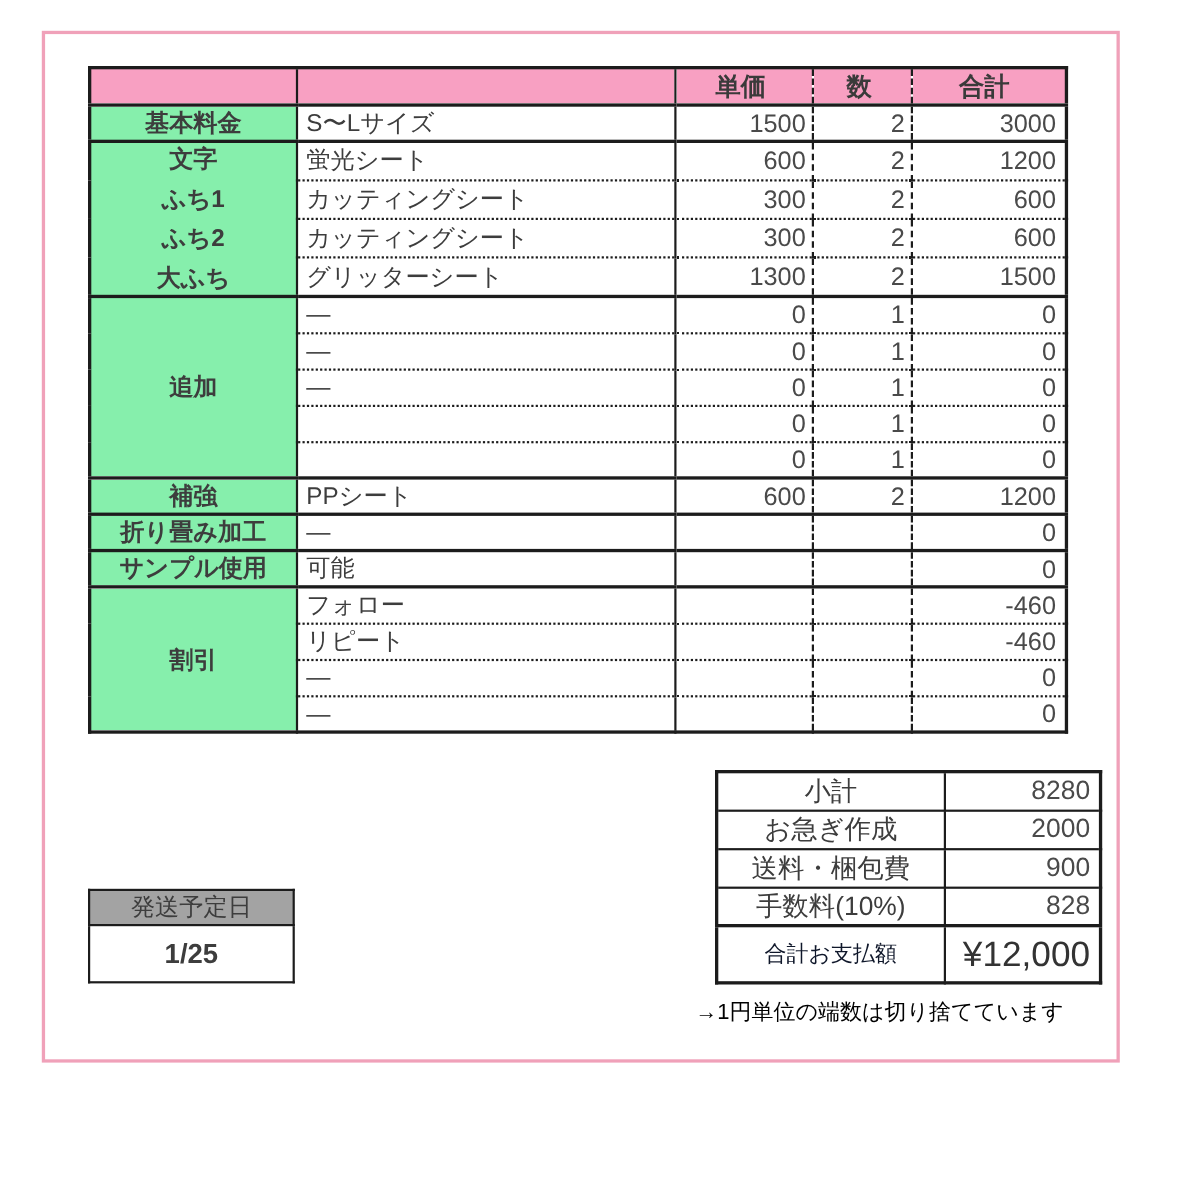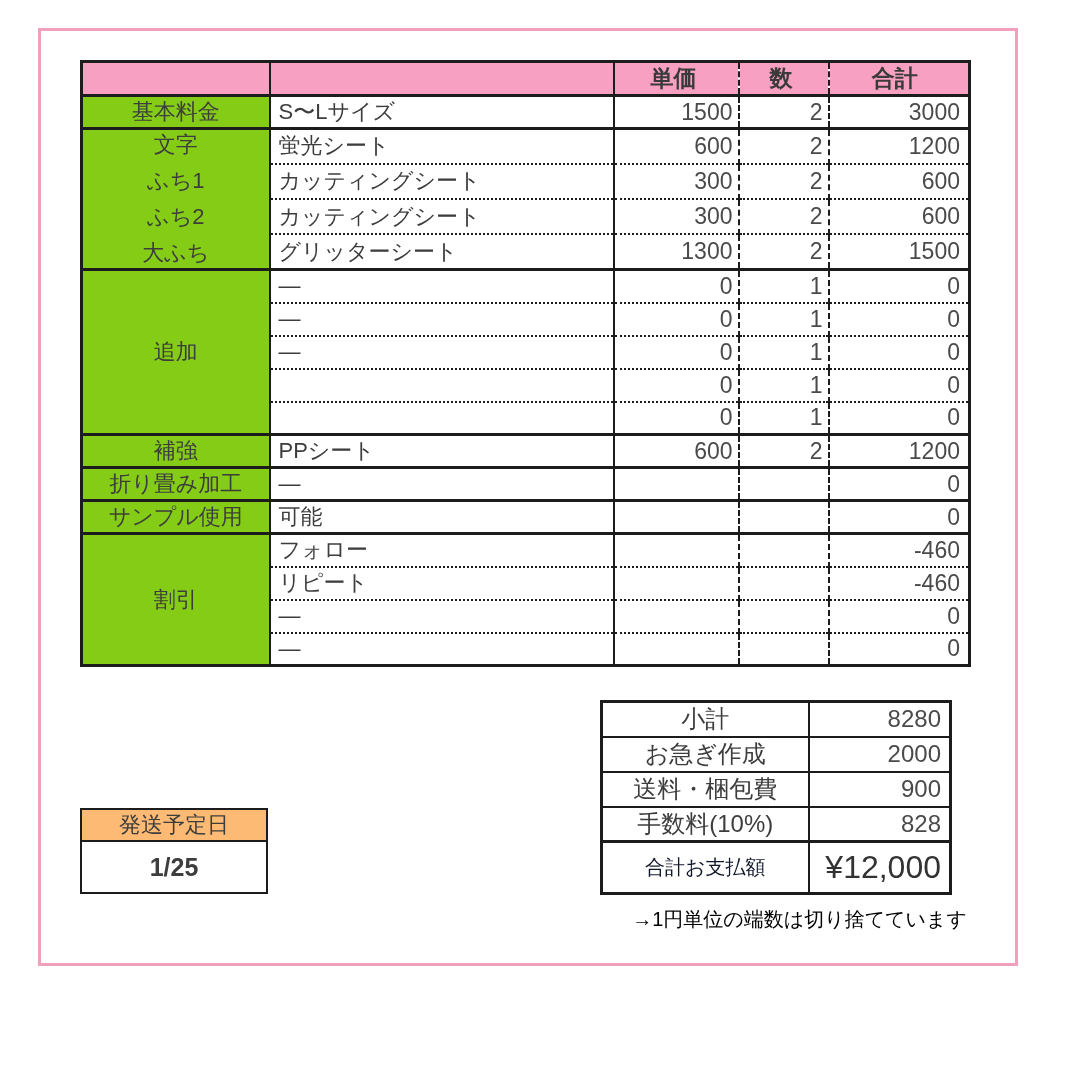--- a/index.html
+++ b/index.html
@@ -12,34 +12,34 @@
   }
 
   
   .main-table {
     position:absolute; left:80px; top:60px; width:888px;
     border-collapse:collapse; table-layout:fixed;
     font-size:22px; color:#3d3d3d;
     border:3px solid #1c1c1c;
   }
   .main-table td { height:33px; padding:0; overflow:hidden; white-space:nowrap; vertical-align:middle; }
-  .main-table td.lab   { background:#84cc16; font-weight:normal; text-align:center; border-right:2px solid #1c1c1c; }
+  .main-table td.lab   { background:#86efac; font-weight:bold; text-align:center; border-right:2px solid #1c1c1c; }
   .main-table td.desc  { text-align:left; padding-left:8px; border-right:2px solid #1c1c1c; }
   .main-table td.unit,
   .main-table td.qty   { text-align:right; padding-right:5px; border-right:2px dashed #1c1c1c; font-size:23px; color:#4a4a4a; }
   .main-table td.total { text-align:right; padding-right:8px; font-size:23px; color:#4a4a4a; }
   .main-table tr.head td { background:#f8a0c2; color:#3a3a3a; font-weight:bold; text-align:center;
                            border-bottom:3px solid #1c1c1c; font-size:23px; }
   .main-table tr.g-start td { border-top:3px solid #1c1c1c; }
   .main-table tr.g-mid td   { border-top:2px dotted #1c1c1c; }
   .stack-wrap { height:138px; display:flex; flex-direction:column; justify-content:space-between; }
 
   
   .sum-table {
-    position:absolute; left:600px; top:700px; width:349px;
+    position:absolute; left:650px; top:700px; width:349px;
     border-collapse:collapse; table-layout:fixed;
     border:3px solid #1c1c1c; font-size:24px; color:#3d3d3d;
   }
   .sum-table td { border:2px solid #1c1c1c; height:35px; vertical-align:middle; white-space:nowrap; overflow:hidden; }
   .sum-table .s-lab { text-align:center; }
   .sum-table .s-val { text-align:right; padding-right:8px; color:#4a4a4a; }
   .sum-table tr.s-total td { border-top:3px solid #1c1c1c; height:52px; }
   .sum-table .total-lab { font-weight:normal; font-size:20px; color:#0f172a; }
   .sum-table .total-val { font-weight:normal; font-size:32px; color:#333333; }
 
@@ -48,21 +48,21 @@
     text-align:right; font-size:20px; color:#000000; white-space:nowrap;
   }
 
   
   .ship-table {
     position:absolute; left:80px; top:808px; width:188px;
     border-collapse:collapse; table-layout:fixed;
     border:2px solid #1c1c1c; color:#3d3d3d;
   }
   .ship-table td { border:2px solid #1c1c1c; vertical-align:middle; text-align:center; }
-  .ship-head { background:#fdba74; font-size:22px; height:20px; }
+  .ship-head { background:#a3a3a3; font-size:22px; height:20px; }
   .ship-val  { background:#ffffff; font-weight:bold; font-size:25px; height:52px; }
 </style>
 </head>
 <body>
 
 <div class="sheet">
   <div class="frame"></div>
 
   <table class="main-table">
     <colgroup>

